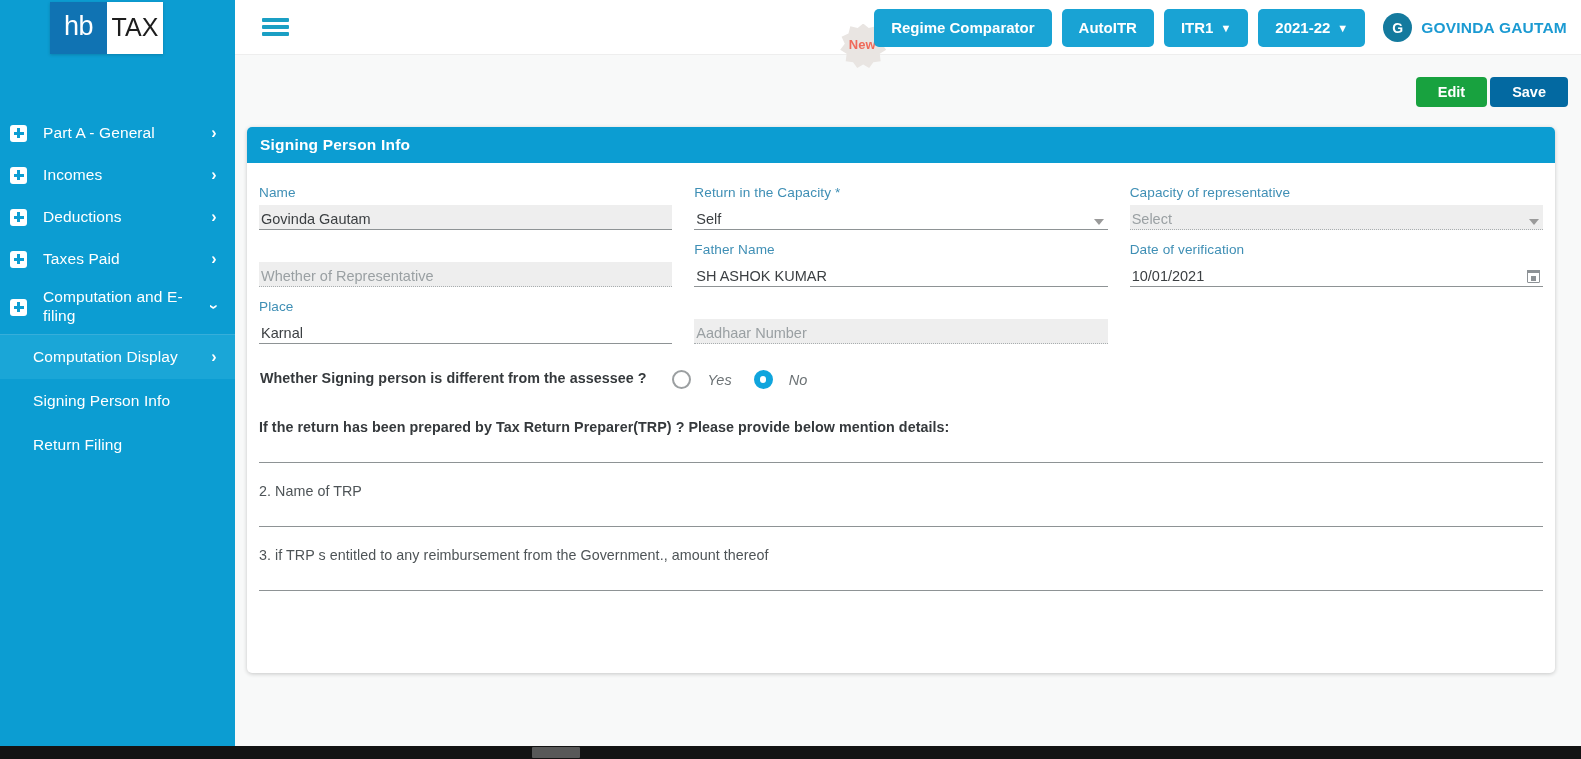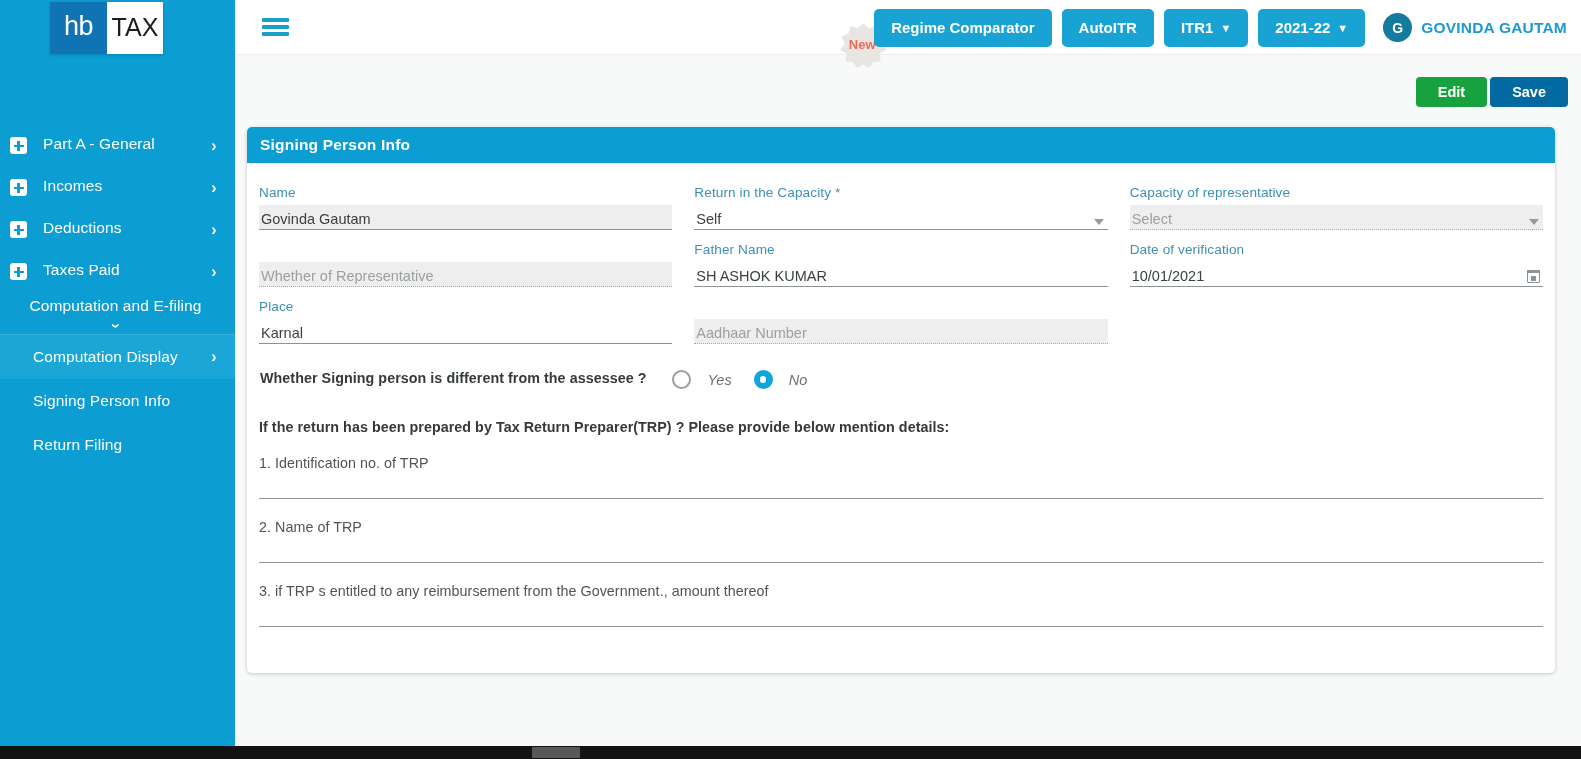--- a/index.html
+++ b/index.html
@@ -37,27 +37,27 @@
     background: #ffffff; color: #1d1d1d;
     flex: 1;
     display: flex; align-items: center; justify-content: center;
     font-size: 25px; font-weight: 400; letter-spacing: 0px;
     padding-bottom: 2px;
   }
 
   .nav { position: absolute; top: 112px; left: 0; width: 235px; }
   .nav-item {
     position: relative;
-    display: flex; align-items: flex-end;
+    display: flex; align-items: center;
     height: 42px;
     padding: 0 14px 0 10px;
     color: #ffffff;
     cursor: pointer;
   }
-  .nav-item.two-line { height: 54px; align-items: center; flex-direction: column; }
+  .nav-item.two-line { height: 54px; align-items: center; }
   .nav-plus {
     flex: 0 0 17px; height: 17px;
     background: #ffffff; border-radius: 3px;
     position: relative; margin-right: 16px;
   }
   .nav-plus::before, .nav-plus::after {
     content:''; position:absolute; background:#0c9dd2;
   }
   .nav-plus::before { left: 3.5px; top: 7.5px; width: 10px; height: 2.5px; }
   .nav-plus::after  { left: 7.25px; top: 3.5px; width: 2.5px; height: 10px; }
@@ -473,21 +473,20 @@
 
           <label class="radio-opt">
             <span class="radio-circle checked"></span>
             <span class="radio-text">No</span>
           </label>
         </div>
 
         <div class="trp-head">If the return has been prepared by Tax Return Preparer(TRP) ? Please provide below mention details:</div>
 
         <div class="trp-item">
-          <div class="trp-label">1. Identification no. of TRP</div>
           <div class="trp-line"></div>
         </div>
 
         <div class="trp-item">
           <div class="trp-label">2. Name of TRP</div>
           <div class="trp-line"></div>
         </div>
 
         <div class="trp-item">
           <div class="trp-label">3. if TRP s entitled to any reimbursement from the Government., amount thereof</div>

